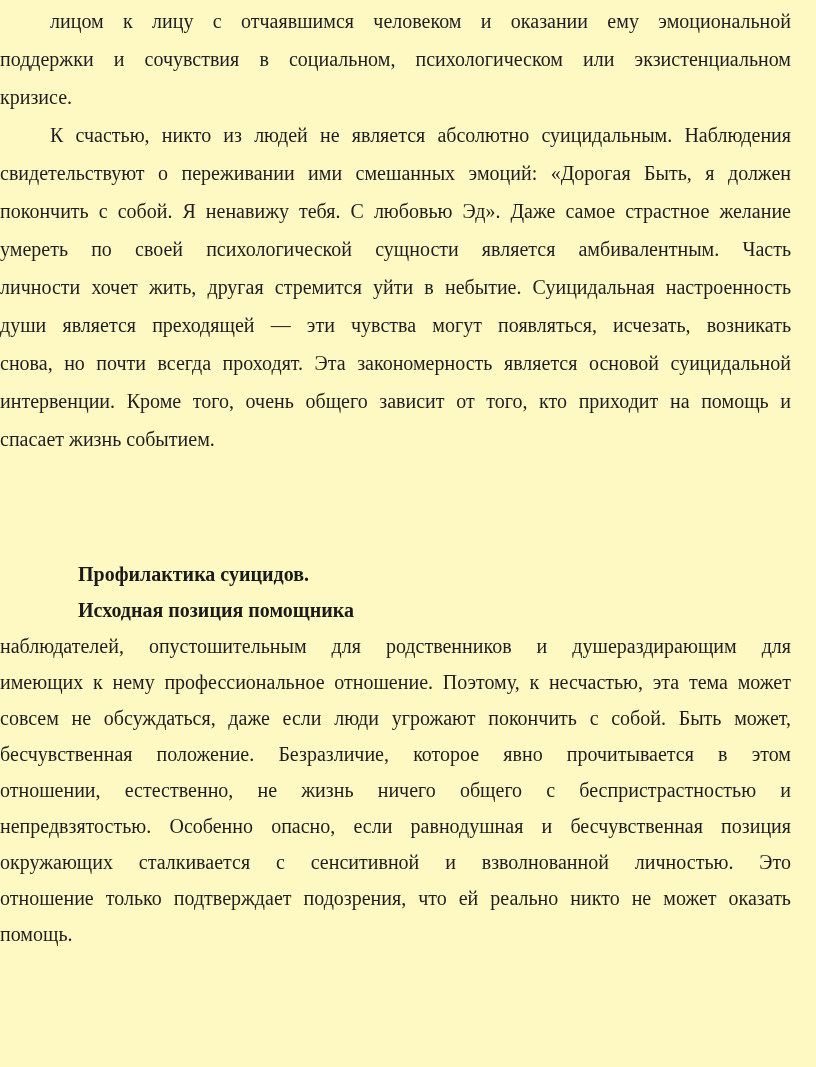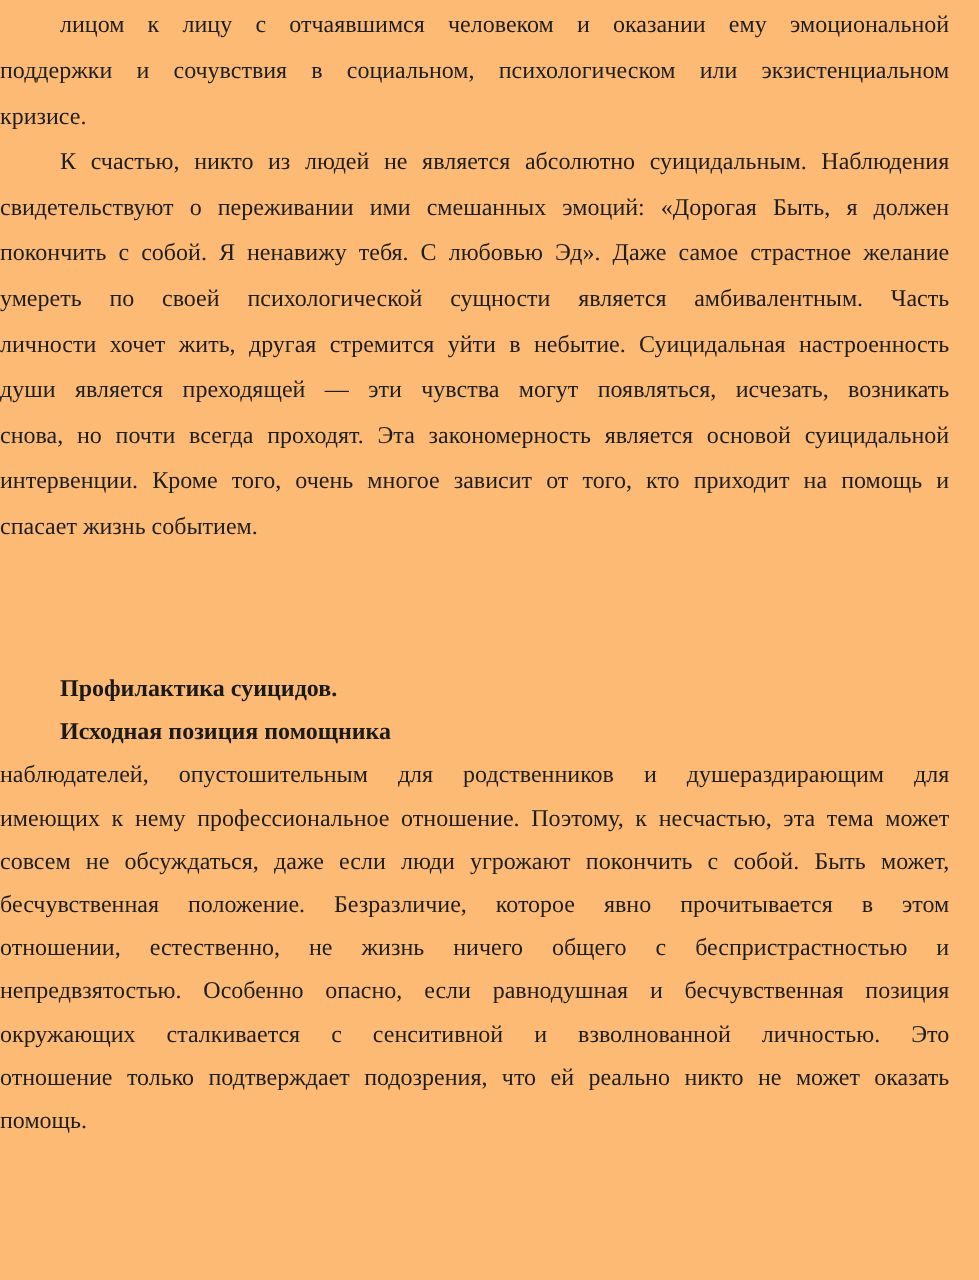--- a/index.html
+++ b/index.html
@@ -5,21 +5,21 @@
   html, body {
     margin: 0;
     padding: 0;
     background: #ffffff;
   }
   .page {
     position: relative;
     width: 816px;
     height: 1067px;
     box-sizing: border-box;
-    background: #fdba74;
+    background: #fef9c3;
     color: #1e1e1e;
     padding: 2px 25px 0 0;
     overflow: hidden;
     font-family: "Liberation Serif", "DejaVu Serif", serif;
   }
   .paragraph { margin: 0; }
   .line {
     font-size: 20px;
     text-align: justify;
     text-align-last: justify;
@@ -29,41 +29,42 @@
   .lh36 .line { line-height: 36px; }
   .line.first { text-indent: 50px; }
   .line.last  { text-align: right; text-align-last: left; }
   .heading {
     margin: 0;
     font-size: 20px;
     font-weight: bold;
     line-height: 36px;
     text-indent: 50px;
     color: #1a1a1a;
+    padding-left: 28px;
   }
   .spacer { height: 98px; }
 </style>
 </head>
 <body>
 
 <main class="page">
     <div class="paragraph lh38">
       <div class="line first">лицом к лицу с отчаявшимся человеком и оказании ему эмоциональной</div>
       <div class="line">поддержки и сочувствия в социальном, психологическом или экзистенциальном</div>
       <div class="line last">кризисе.</div>
     </div>
     <div class="paragraph lh38">
       <div class="line first">К счастью, никто из людей не является абсолютно суицидальным. Наблюдения</div>
       <div class="line">свидетельствуют о переживании ими смешанных эмоций: «Дорогая Быть, я должен</div>
       <div class="line">покончить с собой. Я ненавижу тебя. С любовью Эд». Даже самое страстное желание</div>
       <div class="line">умереть по своей психологической сущности является амбивалентным. Часть</div>
       <div class="line">личности хочет жить, другая стремится уйти в небытие. Суицидальная настроенность</div>
       <div class="line">души является преходящей — эти чувства могут появляться, исчезать, возникать</div>
       <div class="line">снова, но почти всегда проходят. Эта закономерность является основой суицидальной</div>
-      <div class="line">интервенции. Кроме того, очень многое зависит от того, кто приходит на помощь и</div>
+      <div class="line">интервенции. Кроме того, очень общего зависит от того, кто приходит на помощь и</div>
       <div class="line last">спасает жизнь событием.</div>
     </div>
     <div class="spacer"></div>
     <h2 class="heading">Профилактика суицидов.</h2>
     <h2 class="heading">Исходная позиция помощника</h2>
     <div class="paragraph lh36">
       <div class="line">наблюдателей, опустошительным для родственников и душераздирающим для</div>
       <div class="line">имеющих к нему профессиональное отношение. Поэтому, к несчастью, эта тема может</div>
       <div class="line">совсем не обсуждаться, даже если люди угрожают покончить с собой. Быть может,</div>
       <div class="line">бесчувственная положение. Безразличие, которое явно прочитывается в этом</div>

